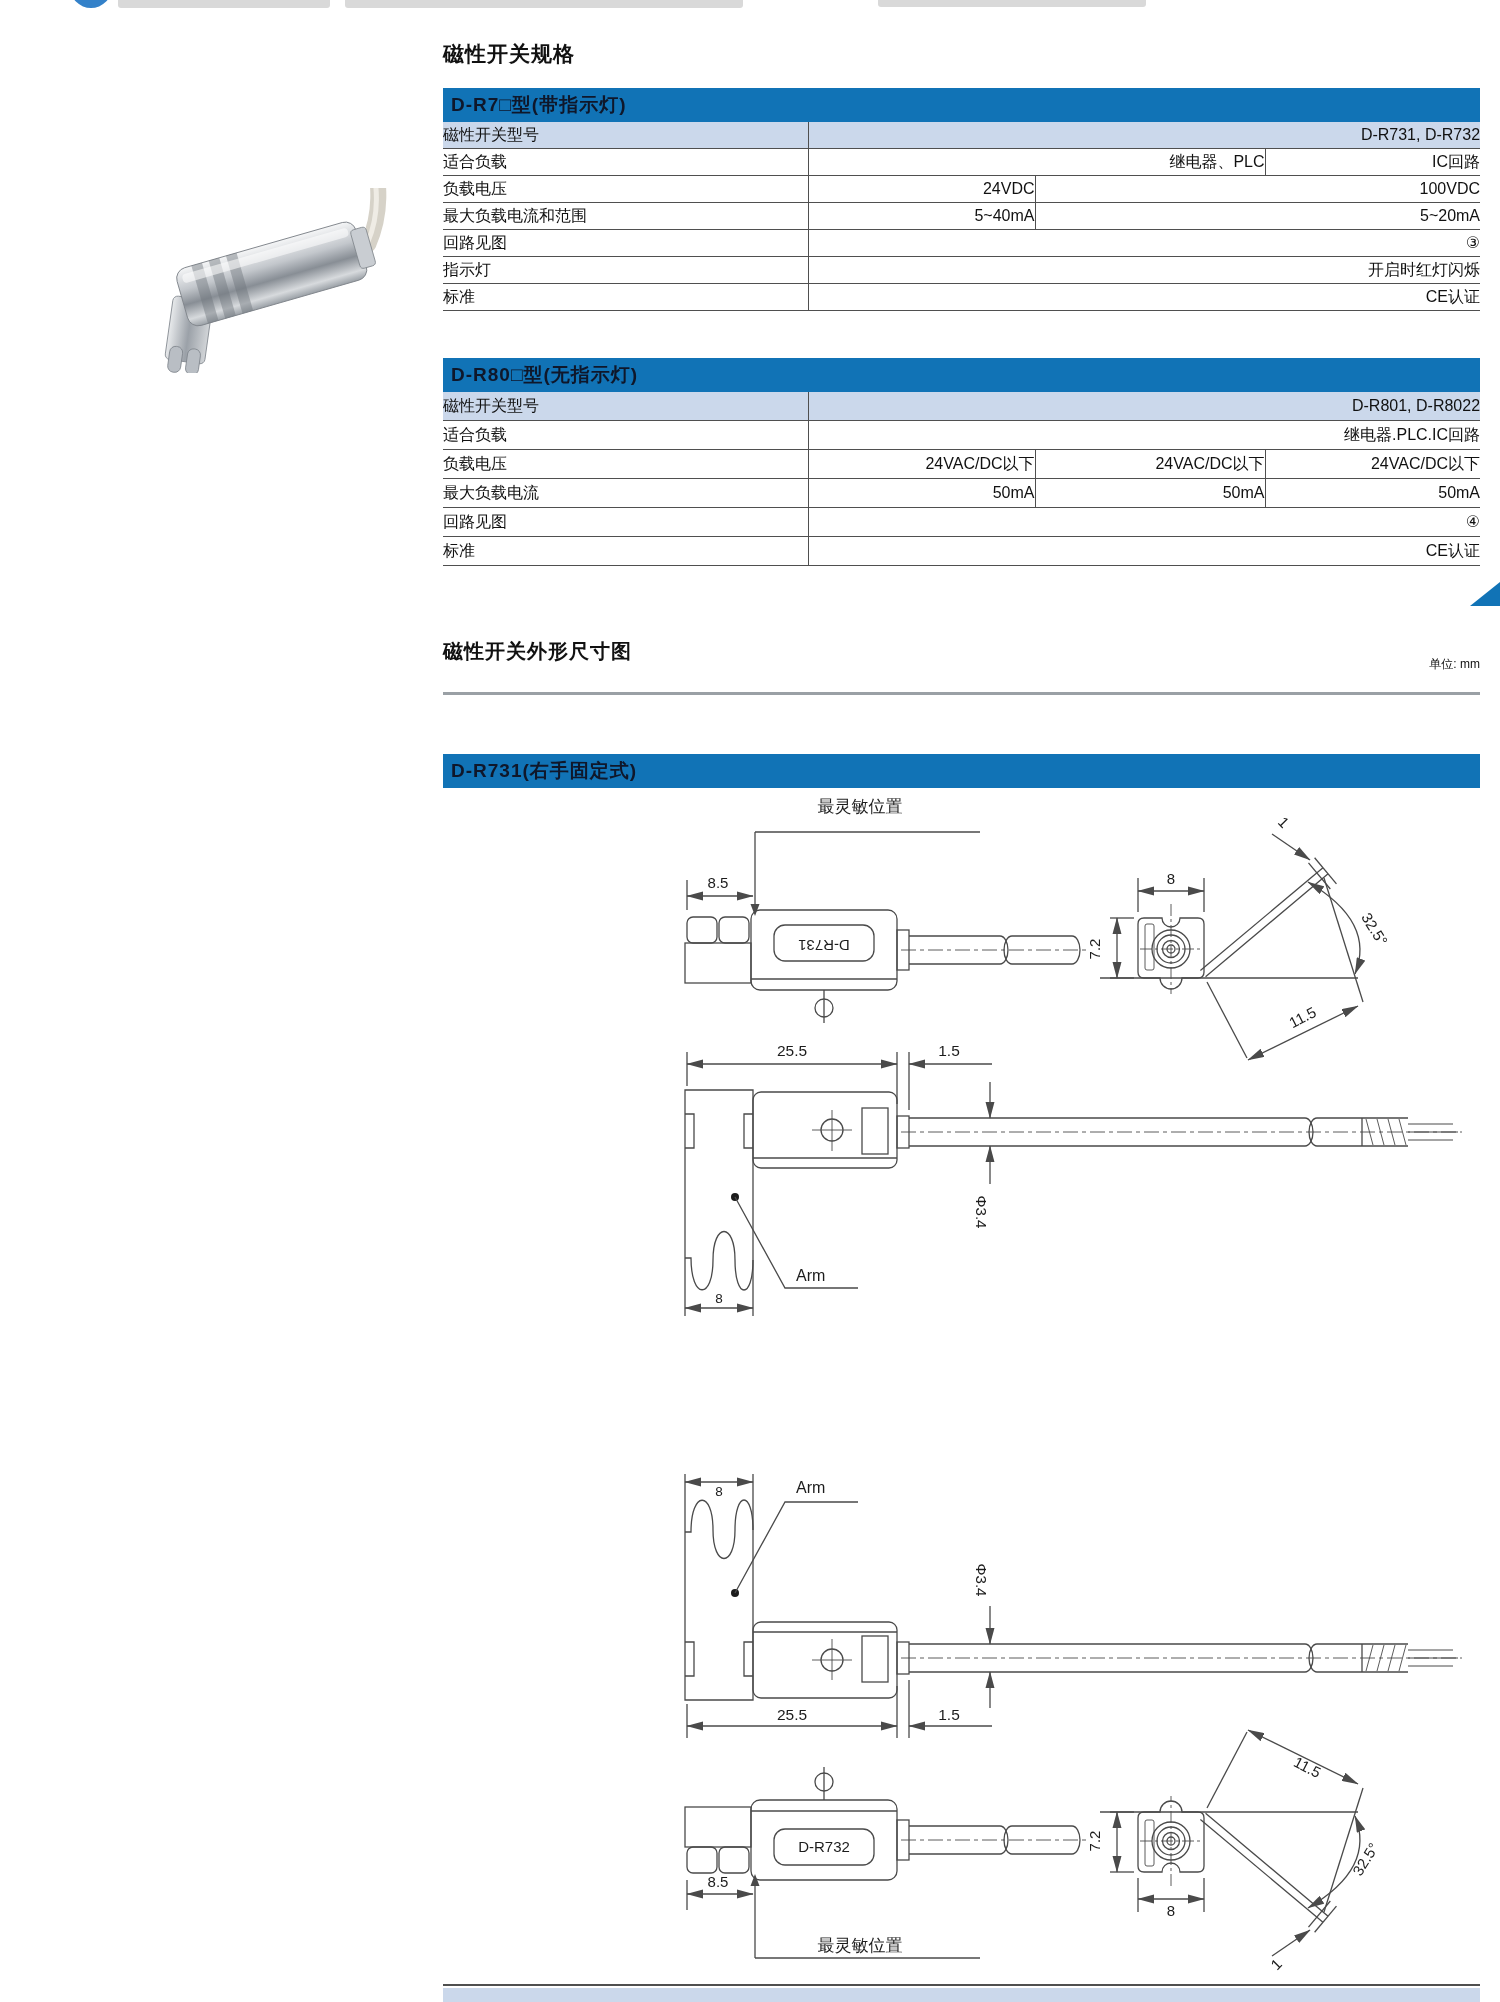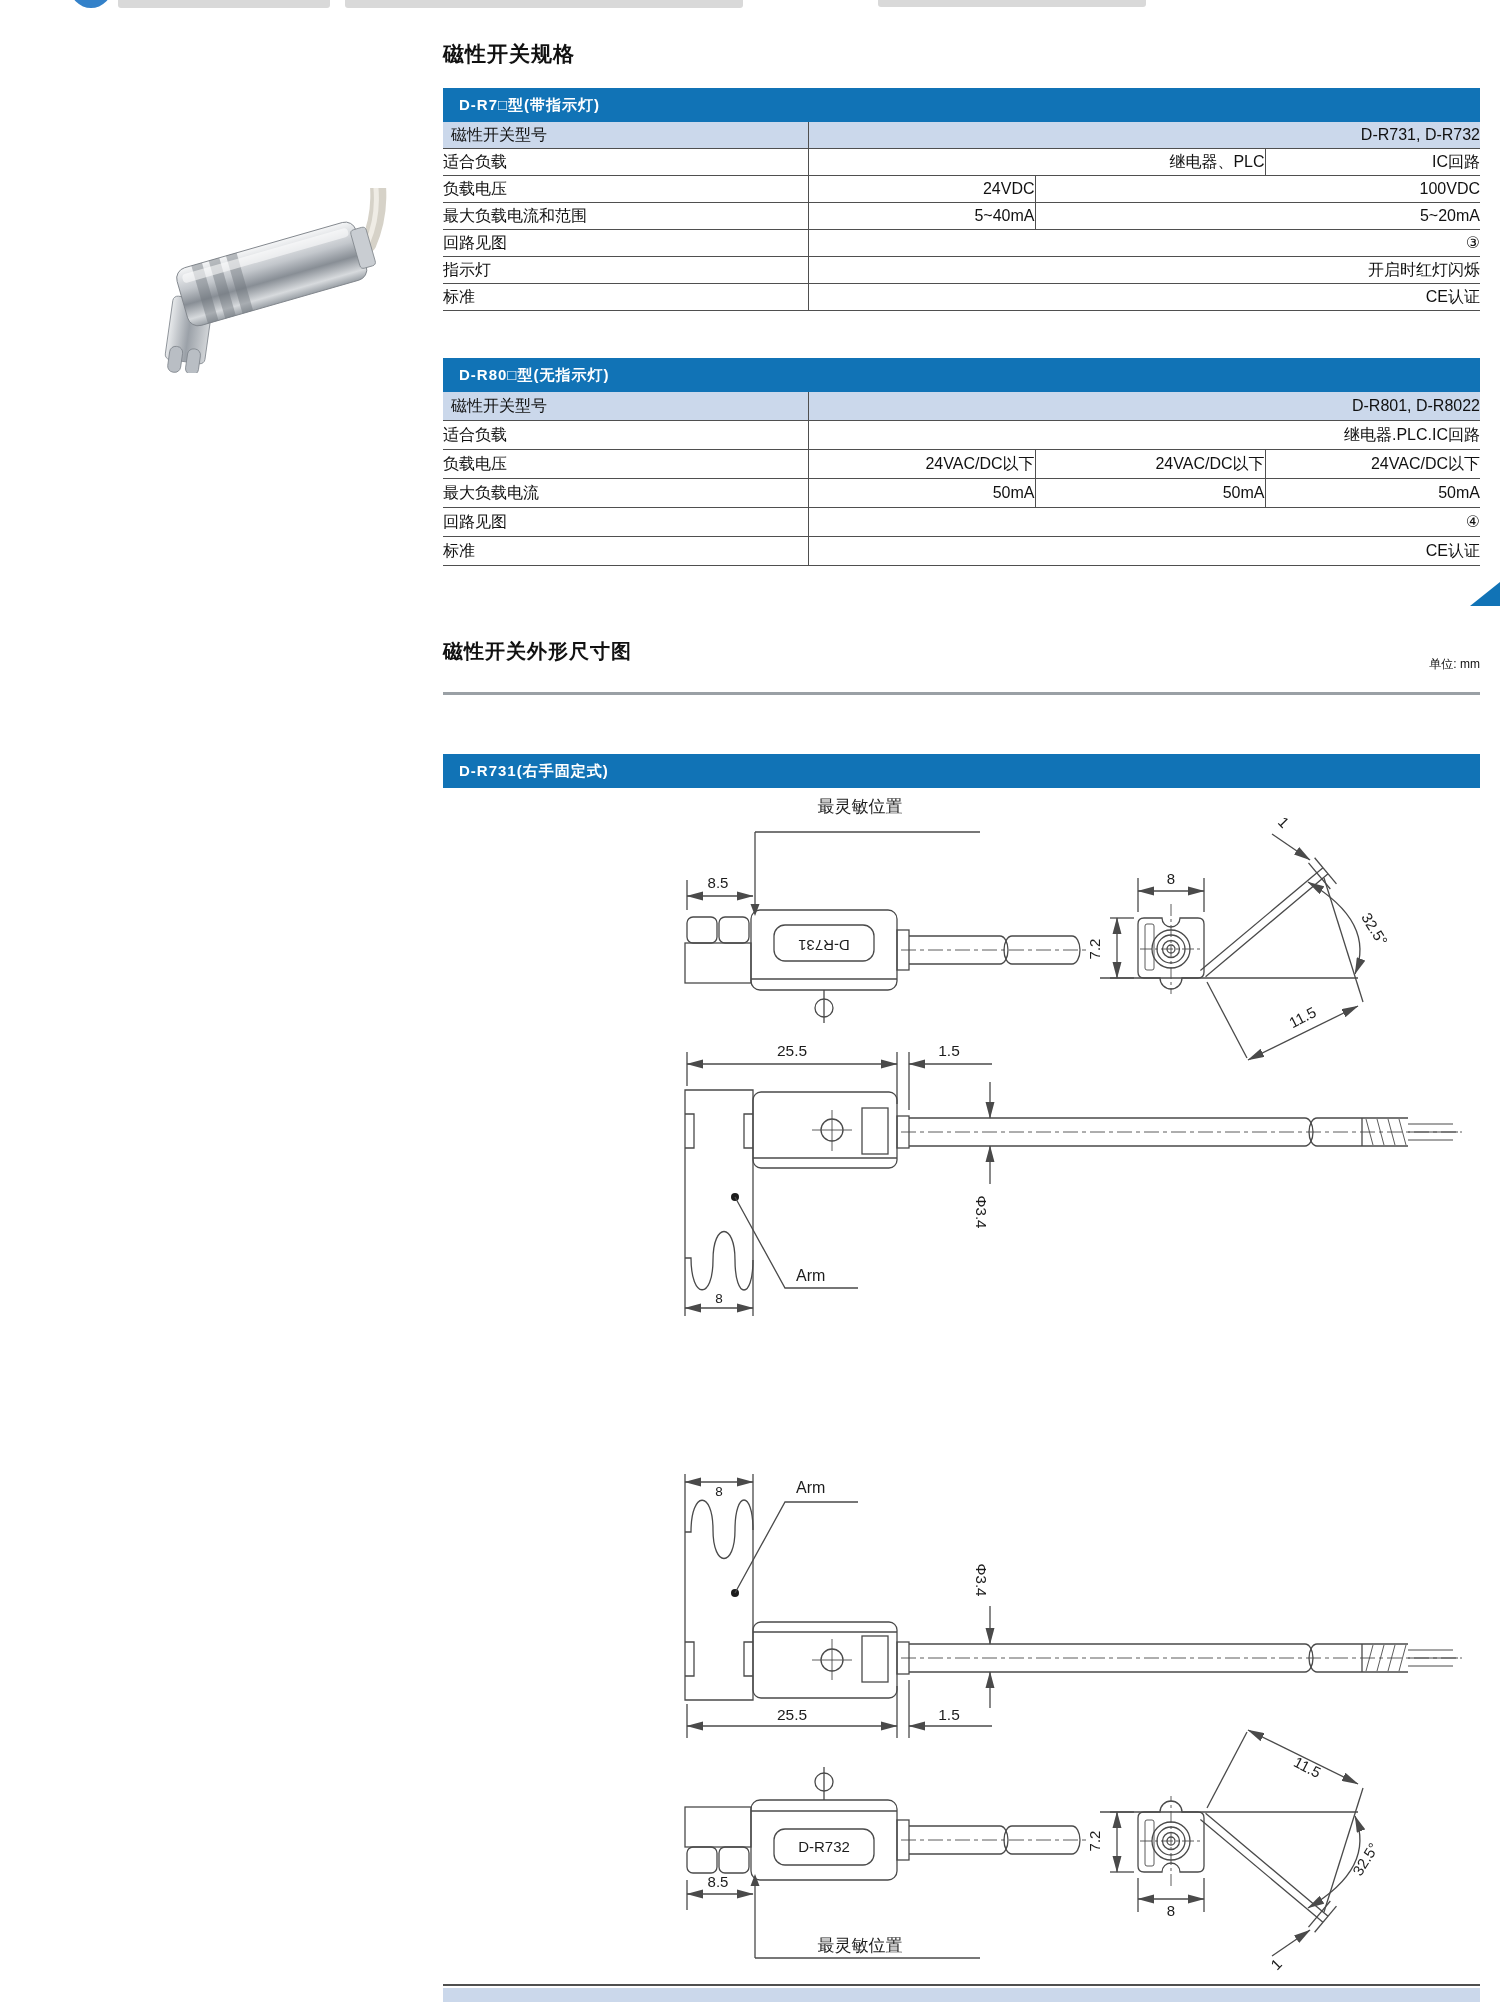--- a/index.html
+++ b/index.html
@@ -7,30 +7,30 @@
         font-family:"Liberation Sans","DejaVu Sans",sans-serif;color:#111;}
   .abs{position:absolute;}
   
   .deco-bar{position:absolute;top:0;height:8px;background:#d9d9d9;border-radius:0 0 3px 3px;}
   .deco-circle{position:absolute;width:42px;height:42px;border-radius:50%;background:#3381c9;}
   
   .sec-title{position:absolute;font-size:21px;font-weight:bold;letter-spacing:1px;}
   .unit-note{position:absolute;font-size:12px;text-align:right;}
   .rule{position:absolute;height:3px;background:#97653a00;background:#9aa0a5;}
   
-  .bluebar{position:absolute;width:1037px;height:34px;background:#1173b6;color:#ffffff;
-           font-size:15px;font-weight:bold;line-height:34px;padding-left:16px;box-sizing:border-box;letter-spacing:1px;}
+  .bluebar{position:absolute;width:1037px;height:34px;background:#1173b6;color:#0f172a;
+           font-size:19px;font-weight:bold;line-height:34px;padding-left:8px;box-sizing:border-box;letter-spacing:1px;}
   
   table.spec{position:absolute;border-collapse:collapse;table-layout:fixed;width:1037px;font-size:16px;}
   table.spec td{border-bottom:1.6px solid #4f4f4f;padding:0;vertical-align:middle;height:26px;line-height:1.05;}
   table#t2 td{height:28px;}
   td.lab{text-align:left;padding-left:13px;}
   td.val{text-align:right;}
   td.vd{border-left:1.5px solid #4f4f4f;}
-  tr.model td{background:#cbd8eb;padding-left:8px;}
+  tr.model td{background:#cbd8eb;}
   
   svg text{fill:#1c1c1c;font-family:"Liberation Sans","DejaVu Sans",sans-serif;}
   .sliver-line{position:absolute;height:2px;background:#4f4f4f;}
   .sliver-blue{position:absolute;background:#cbd8eb;}
 </style>
 </head>
 <body>
 
 <div id="page">
 

